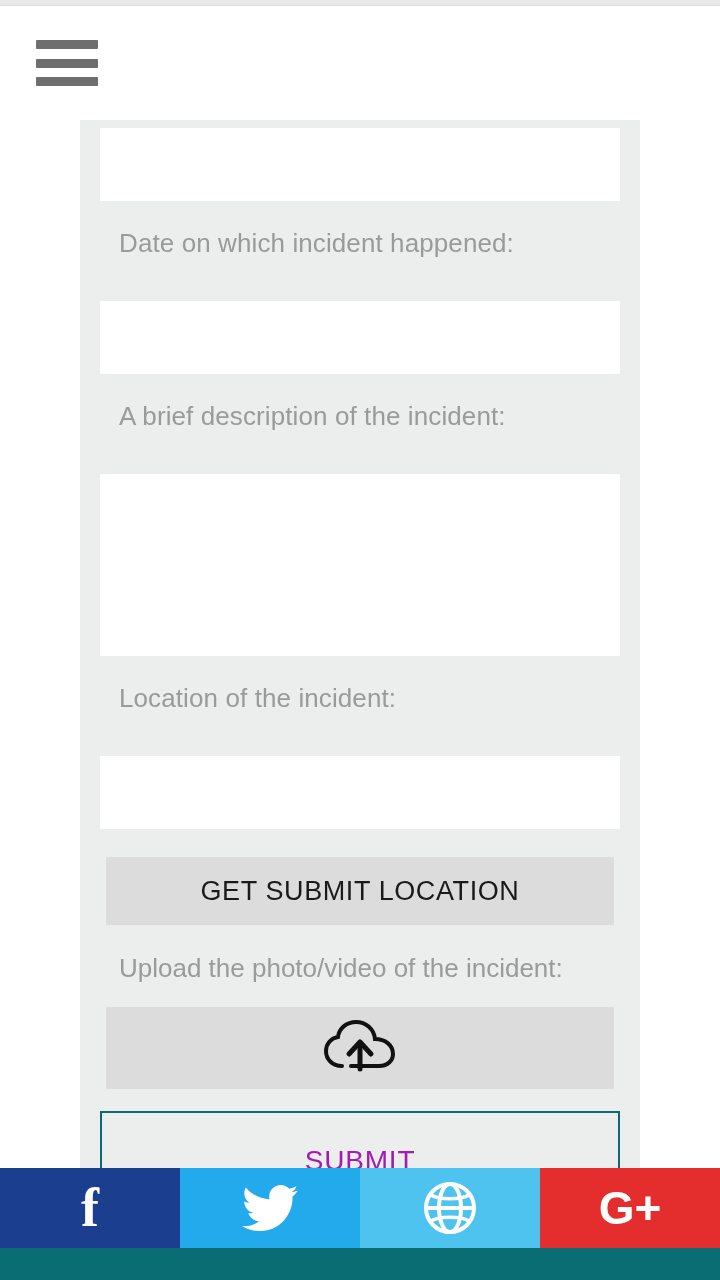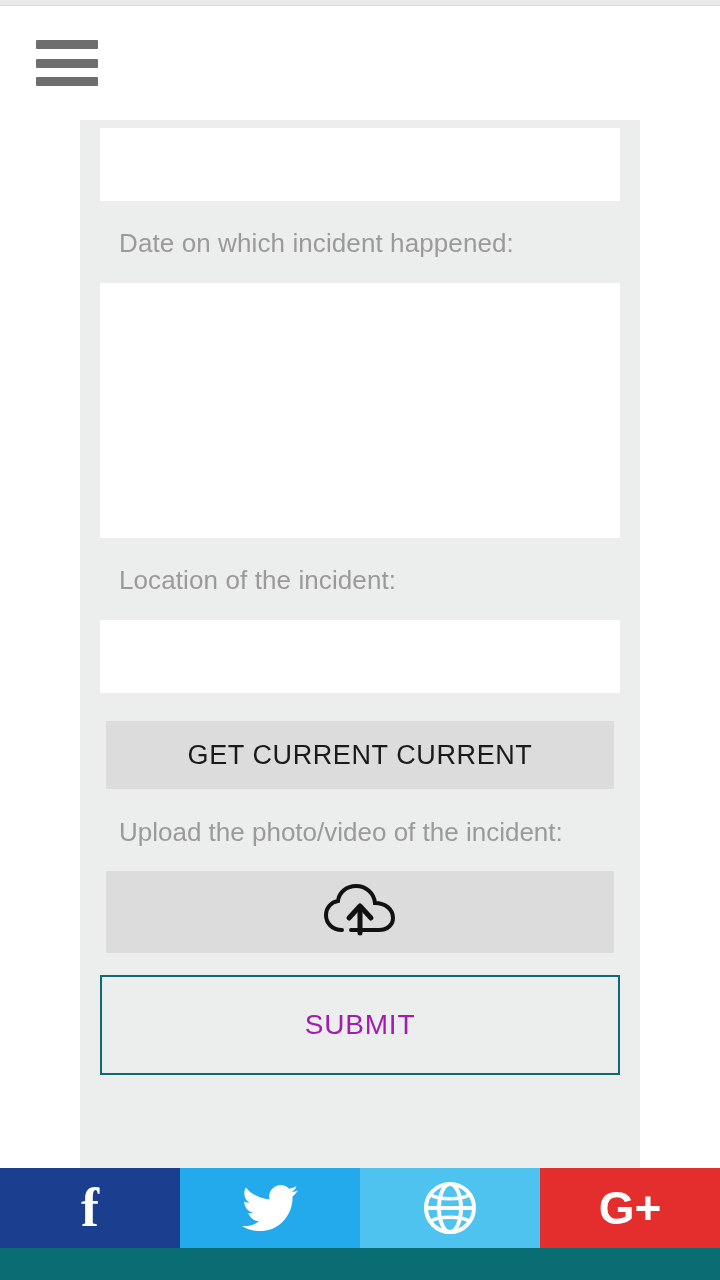--- a/index.html
+++ b/index.html
@@ -74,21 +74,21 @@
     font-size: 25px;
     color: #333;
     padding: 0 12px;
     font-family: "Liberation Sans", sans-serif;
   }
   .first-input { margin-top: 8px; }
   .field-label {
     font-size: 26px;
     color: #9a9a9a;
     line-height: 1;
-    padding: 29px 0 27px 19px;
+    padding: 29px 0 45px 19px;
     letter-spacing: 0.1px;
   }
   .textarea-field {
     width: 520px;
     height: 182px;
     background: #ffffff;
     border: none;
     outline: none;
     display: block;
     resize: none;
@@ -200,26 +200,27 @@
   </div>
 
   <div class="form-wrap">
     <div class="form-card">
 
       <input class="field-input first-input" value="" style="">
 
       <div class="field-label">Date on which incident happened:</div>
       <input class="field-input" value="" style="">
 
+      <div class="field-label">A brief description of the incident:</div>
       <textarea class="textarea-field" style=""></textarea>
 
       <div class="field-label">Location of the incident:</div>
       <input class="field-input" value="" style="">
 
-      <div class="btn-grey">GET CURRENT CURRENT</div>
+      <div class="btn-grey">GET SUBMIT LOCATION</div>
 
       <div class="upload-label">Upload the photo/video of the incident:</div>
 
       <div class="btn-upload">
         <span>
           <svg width="72" height="52" viewBox="0 0 72 52">
             <path d="M18 46 C8 46 2 39 2 31 C2 24 7 18 14 17 C15 8 23 2 32 2 C42 2 50 9 51 19 C61 19 69 25 69 34 C69 41 63 46 55 46 L44 46" fill="none" stroke="#111" stroke-width="4" stroke-linecap="round"></path>
             <path d="M27 46 L36 46 M36 46 L45 46" fill="none" stroke="#111" stroke-width="4" stroke-linecap="round"></path>
             <path d="M36 49 L36 24" stroke="#111" stroke-width="5" stroke-linecap="round"></path>
             <path d="M25 34 L36 22 L47 34" fill="none" stroke="#111" stroke-width="5" stroke-linecap="round" stroke-linejoin="round"></path>

